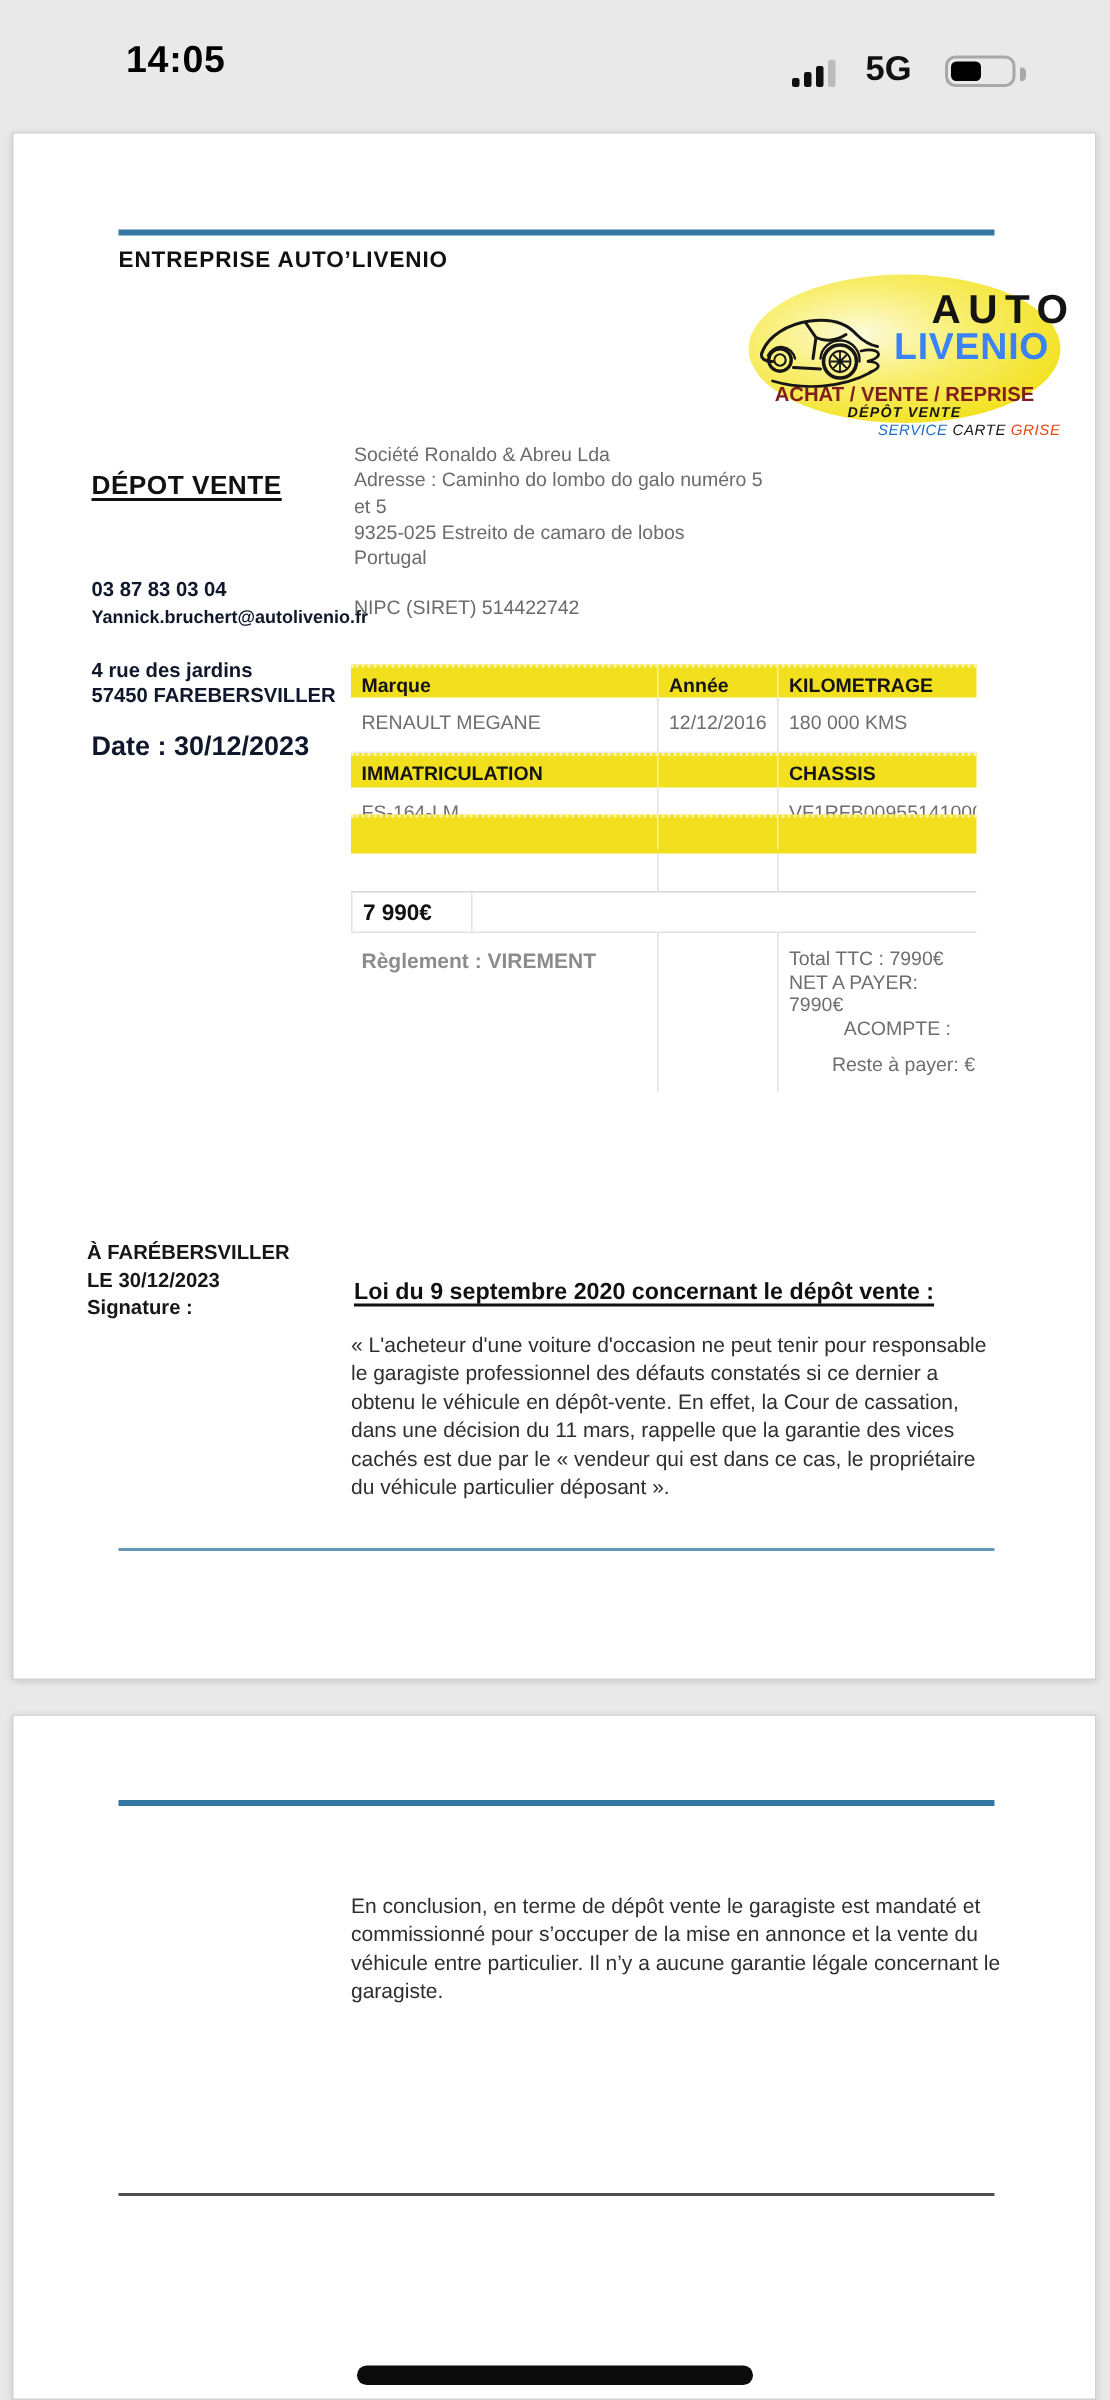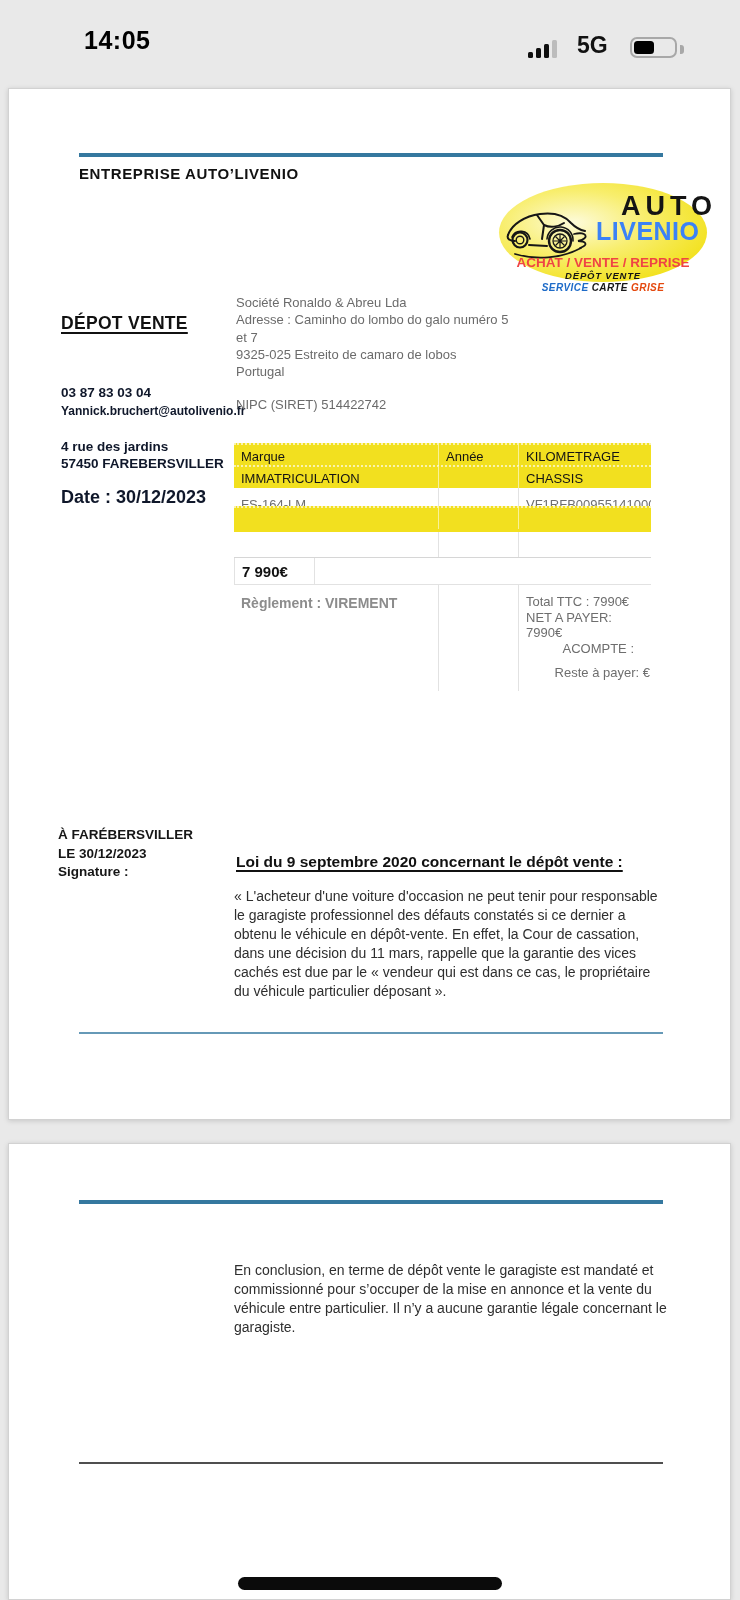--- a/index.html
+++ b/index.html
@@ -29,44 +29,44 @@
   .page2{top:1143px;height:457px;}
   .hr-blue{position:absolute;background:#35789f;}
   
   .doc-title{position:absolute;left:70px;top:76px;font-size:15px;font-weight:bold;letter-spacing:0.6px;color:#111;}
   
   .logo{position:absolute;left:490px;top:94px;width:208px;height:112px;}
   .logo .oval{position:absolute;left:0;top:0;width:208px;height:99px;border-radius:50%;
     background:radial-gradient(ellipse at 36% 40%, #fdfbda 0%, #f8ee6e 38%, #f2e11c 78%, #ecd70d 100%);}
   .logo-line1{position:absolute;left:102px;top:8px;font-size:27px;font-weight:bold;letter-spacing:5px;color:#141414;margin-left:20px;}
   .logo-line2{position:absolute;left:97px;top:34px;font-size:25px;font-weight:bold;letter-spacing:0.5px;color:#3b82f6;}
-  .logo-tag{position:absolute;left:0;top:72px;width:208px;text-align:center;font-size:13.5px;font-weight:bold;color:#ef4444;}
+  .logo-tag{position:absolute;left:0;top:72px;width:208px;text-align:center;font-size:13.5px;font-weight:bold;color:#7f1d1d;}
   .logo-subtag{position:absolute;left:0;top:87px;width:208px;text-align:center;font-size:9.5px;font-weight:bold;font-style:italic;letter-spacing:0.8px;color:#141414;}
-  .logo-svc{position:absolute;left:0;top:99px;width:208px;text-align:center;font-size:10px;font-weight:bold;font-style:italic;letter-spacing:0.4px;}
+  .logo-svc{position:absolute;left:0;top:99px;width:208px;text-align:right;font-size:10px;font-weight:normal;font-style:italic;letter-spacing:0.4px;}
   .svc-blue{color:#1e6bc8;} .svc-black{color:#161616;} .svc-red{color:#e4490f;}
   .car{position:absolute;left:4px;top:12px;}
   
   .depot-title{position:absolute;left:52px;top:224px;font-size:17.5px;font-weight:bold;color:#111;
     text-decoration:underline;text-decoration-thickness:2px;text-underline-offset:3px;letter-spacing:0.3px;}
   .lc{position:absolute;left:52px;font-weight:bold;color:#0f172a;}
   .lc-phone{top:296px;font-size:13.5px;}
   .lc-email{top:315px;font-size:12px;}
   .lc-addr1{top:350px;font-size:13.5px;}
   .lc-addr2{top:367px;font-size:13.5px;}
   .lc-date{top:398px;font-size:18px;}
   
   .client{position:absolute;left:227px;top:205px;font-size:13px;line-height:17.3px;color:#6b6b6b;}
   .nipc{position:absolute;left:227px;top:308px;font-size:13px;color:#6b6b6b;}
   
   .vtable{position:absolute;left:225px;top:354px;width:417px;}
   .trow{display:flex;width:417px;box-sizing:border-box;}
   .cell{box-sizing:border-box;overflow:hidden;}
   .c1{width:204px;} .c2{width:80px;} .c3{width:133px;}
   .yellow{background:#f2e01f;border-top:2px dotted #faf3ae;}
-  .yellow .cell{font-size:13px;font-weight:normal;color:#141414;padding:4px 0 0 7px;height:21px;}
+  .yellow .cell{font-size:13px;font-weight:bold;color:#141414;padding:4px 0 0 7px;height:21px;}
   .yellow .c2,.yellow .c3{border-left:1px solid rgba(255,255,255,0.55);}
   .wrow .c2,.wrow .c3{border-left:1px solid #e2e2e2;}
   .wrow .cell{font-size:13px;color:#6e6e6e;padding:9px 0 0 7px;}
   .row-h1{height:22px;} .row-d1{height:37px;border-bottom:1px solid #ececec;}
   .row-h2{height:23px;} .row-d2{height:18px;}
   .row-h3{height:26px;} .row-e{height:26px;border-bottom:1px solid #d6d6d6;}
   .row-veh{height:27px;border-bottom:1px solid #e2e2e2;}
   .row-veh .cell{font-size:15px;font-weight:bold;color:#111;padding:5px 0 0 7px;}
   .row-reg{height:106px;}
   .row-reg .c1{font-size:14px;font-weight:bold;color:#8c8c8c;padding:10px 0 0 7px;}
@@ -143,31 +143,36 @@
   <div class="depot-title">DÉPOT VENTE</div>
   <div class="lc lc-phone">03 87 83 03 04</div>
   <div class="lc lc-email">Yannick.bruchert@autolivenio.fr</div>
   <div class="lc lc-addr1">4 rue des jardins</div>
   <div class="lc lc-addr2">57450 FAREBERSVILLER</div>
   <div class="lc lc-date">Date : 30/12/2023</div>
 
   <div class="client">
     <div>Société Ronaldo &amp; Abreu Lda</div>
     <div>Adresse : Caminho do lombo do galo numéro 5</div>
-    <div>et 7</div>
+    <div>et 5</div>
     <div>9325-025 Estreito de camaro de lobos</div>
     <div>Portugal</div>
   </div>
   <div class="nipc">NIPC (SIRET) 514422742</div>
 
   <div class="vtable">
     <div class="trow yellow row-h1">
       <div class="cell c1">Marque</div>
       <div class="cell c2">Année</div>
       <div class="cell c3">KILOMETRAGE</div>
+    </div>
+    <div class="trow wrow row-d1">
+      <div class="cell c1">RENAULT MEGANE</div>
+      <div class="cell c2">12/12/2016</div>
+      <div class="cell c3">180 000 KMS</div>
     </div>
     <div class="trow yellow row-h2">
       <div class="cell c1">IMMATRICULATION</div>
       <div class="cell c2"></div>
       <div class="cell c3">CHASSIS</div>
     </div>
     <div class="trow wrow row-d2">
       <div class="cell c1">FS-164-LM</div>
       <div class="cell c2"></div>
       <div class="cell c3">VF1RFB00955141000</div>

